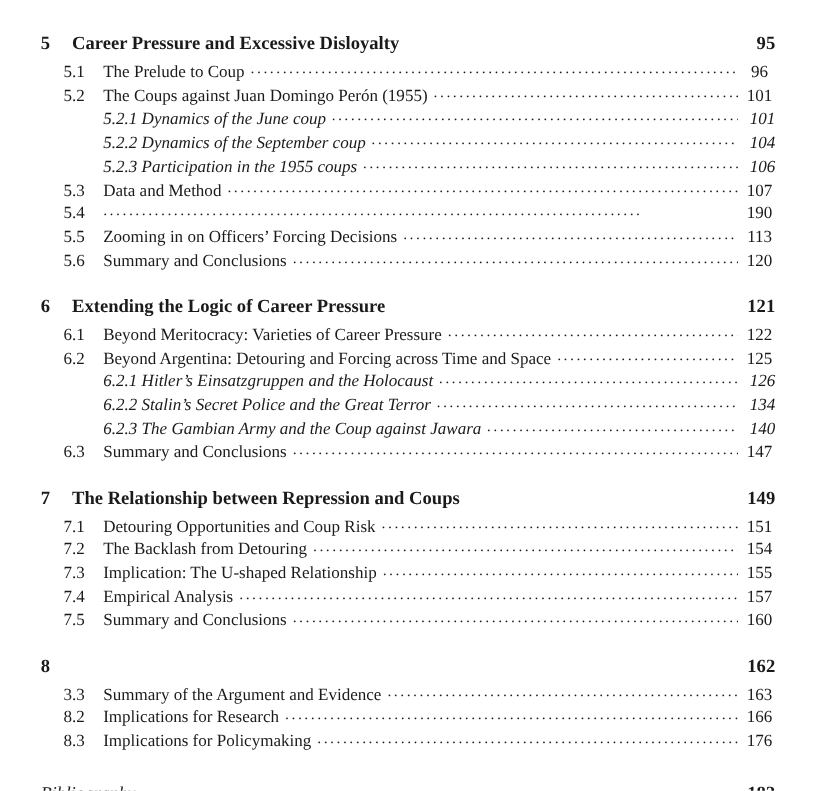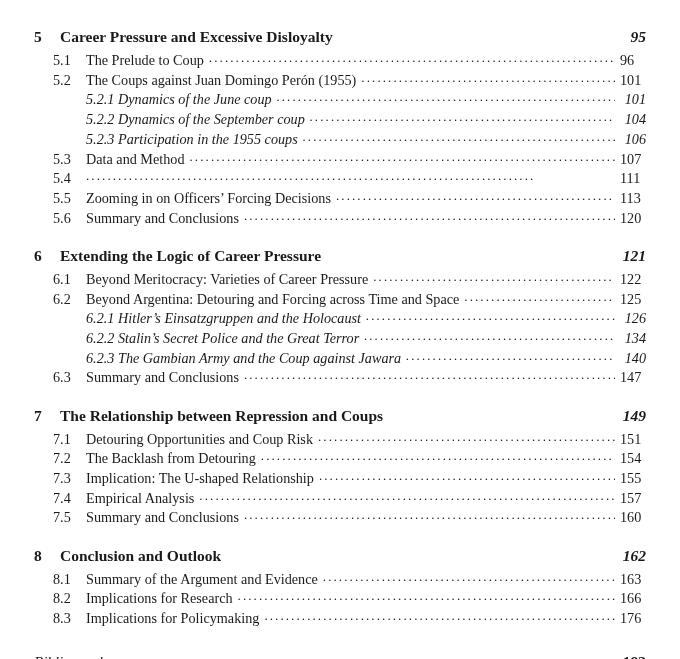--- a/index.html
+++ b/index.html
@@ -44,21 +44,20 @@
     flex: 0 0 auto;
     padding-right: 6px;
   }
   .chapter .filler {
     flex: 1 1 auto;
   }
   .chapter .page-num {
     flex: 0 0 auto;
     text-align: right;
     min-width: 26px;
-    font-style: italic;
   }
 
   
   .section {
     display: flex;
     align-items: baseline;
     font-size: 14.2px;
     line-height: 1.0;
     margin: 5.5px 0;
   }
@@ -78,21 +77,21 @@
     position: relative;
     top: -3px;
     overflow: hidden;
     white-space: nowrap;
     color: #1a1a1a;
     letter-spacing: 2.1px;
     font-size: 13px;
   }
   .section .page-num {
     flex: 0 0 auto;
-    text-align: left;
+    text-align: center;
     min-width: 26px;
     padding-left: 5px;
   }
 
   
   .subsection {
     display: flex;
     align-items: baseline;
     font-size: 14.2px;
     line-height: 1.0;
@@ -187,21 +186,21 @@
       </div>
       <div class="section">
         <span class="num">5.3</span>
         <span class="title">Data and Method</span>
         <span class="dots">....................................................................................</span>
         <span class="page-num">107</span>
       </div>
       <div class="section">
         <span class="num">5.4</span>
         <span class="dots">....................................................................................</span>
-        <span class="page-num">111</span>
+        <span class="page-num">190</span>
       </div>
       <div class="section">
         <span class="num">5.5</span>
         <span class="title">Zooming in on Officers’ Forcing Decisions</span>
         <span class="dots">....................................................................................</span>
         <span class="page-num">113</span>
       </div>
       <div class="section">
         <span class="num">5.6</span>
         <span class="title">Summary and Conclusions</span>
@@ -281,26 +280,25 @@
         <span class="page-num">157</span>
       </div>
       <div class="section">
         <span class="num">7.5</span>
         <span class="title">Summary and Conclusions</span>
         <span class="dots">....................................................................................</span>
         <span class="page-num">160</span>
       </div>
       <div class="chapter">
         <span class="num">8</span>
-        <span class="title">Conclusion and Outlook</span>
         <span class="filler"></span>
         <span class="page-num">162</span>
       </div>
       <div class="section">
-        <span class="num">8.1</span>
+        <span class="num">3.3</span>
         <span class="title">Summary of the Argument and Evidence</span>
         <span class="dots">....................................................................................</span>
         <span class="page-num">163</span>
       </div>
       <div class="section">
         <span class="num">8.2</span>
         <span class="title">Implications for Research</span>
         <span class="dots">....................................................................................</span>
         <span class="page-num">166</span>
       </div>

